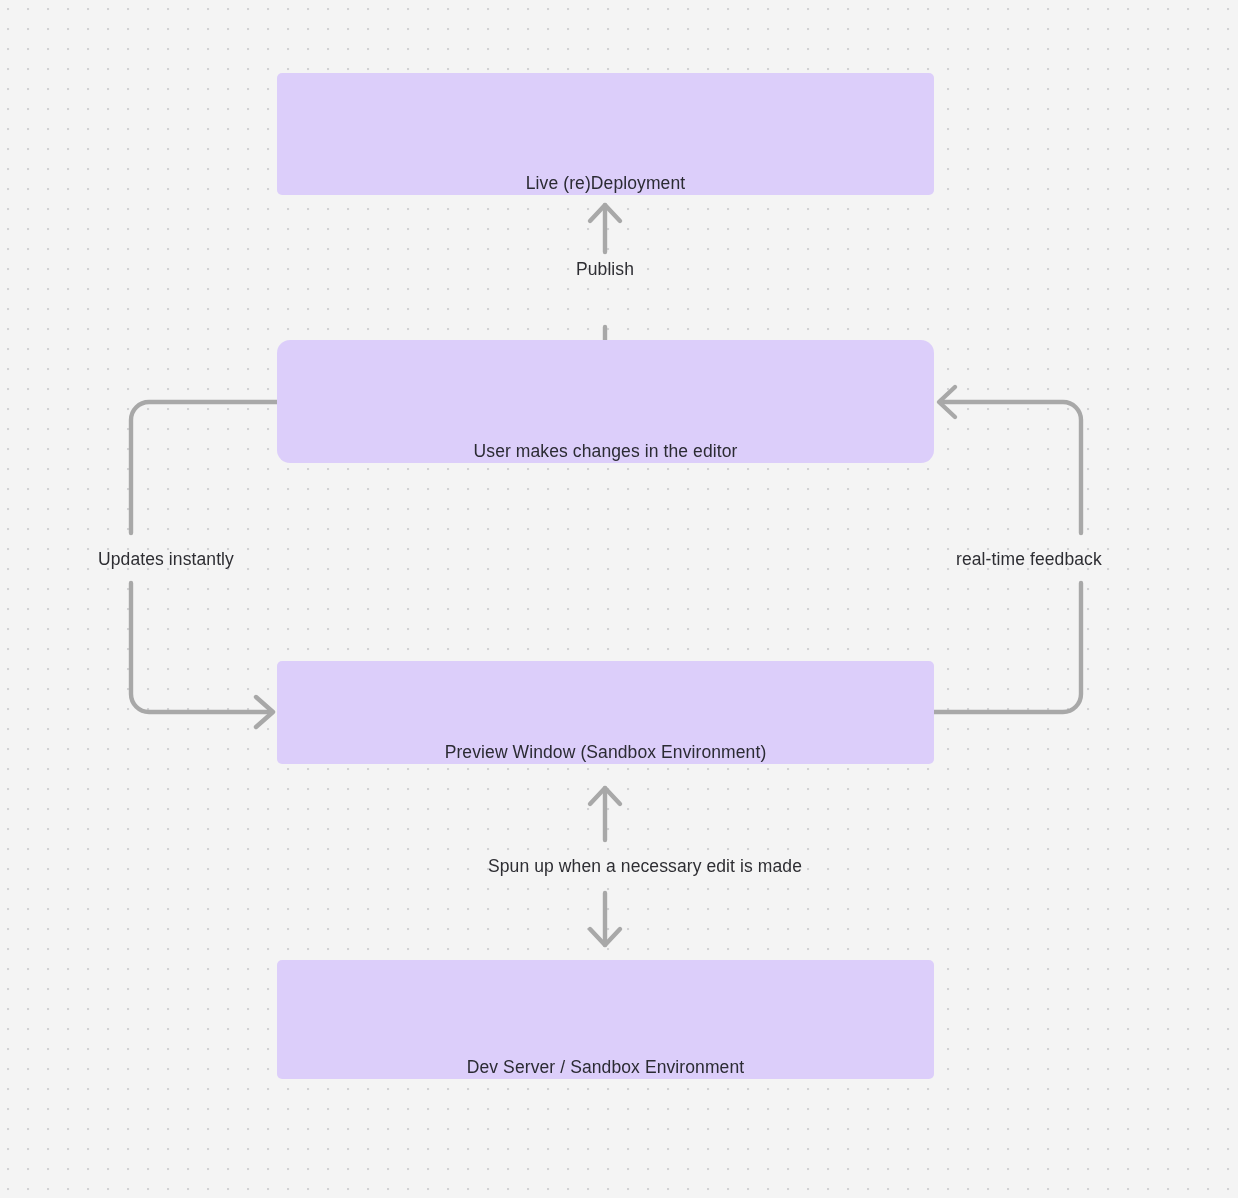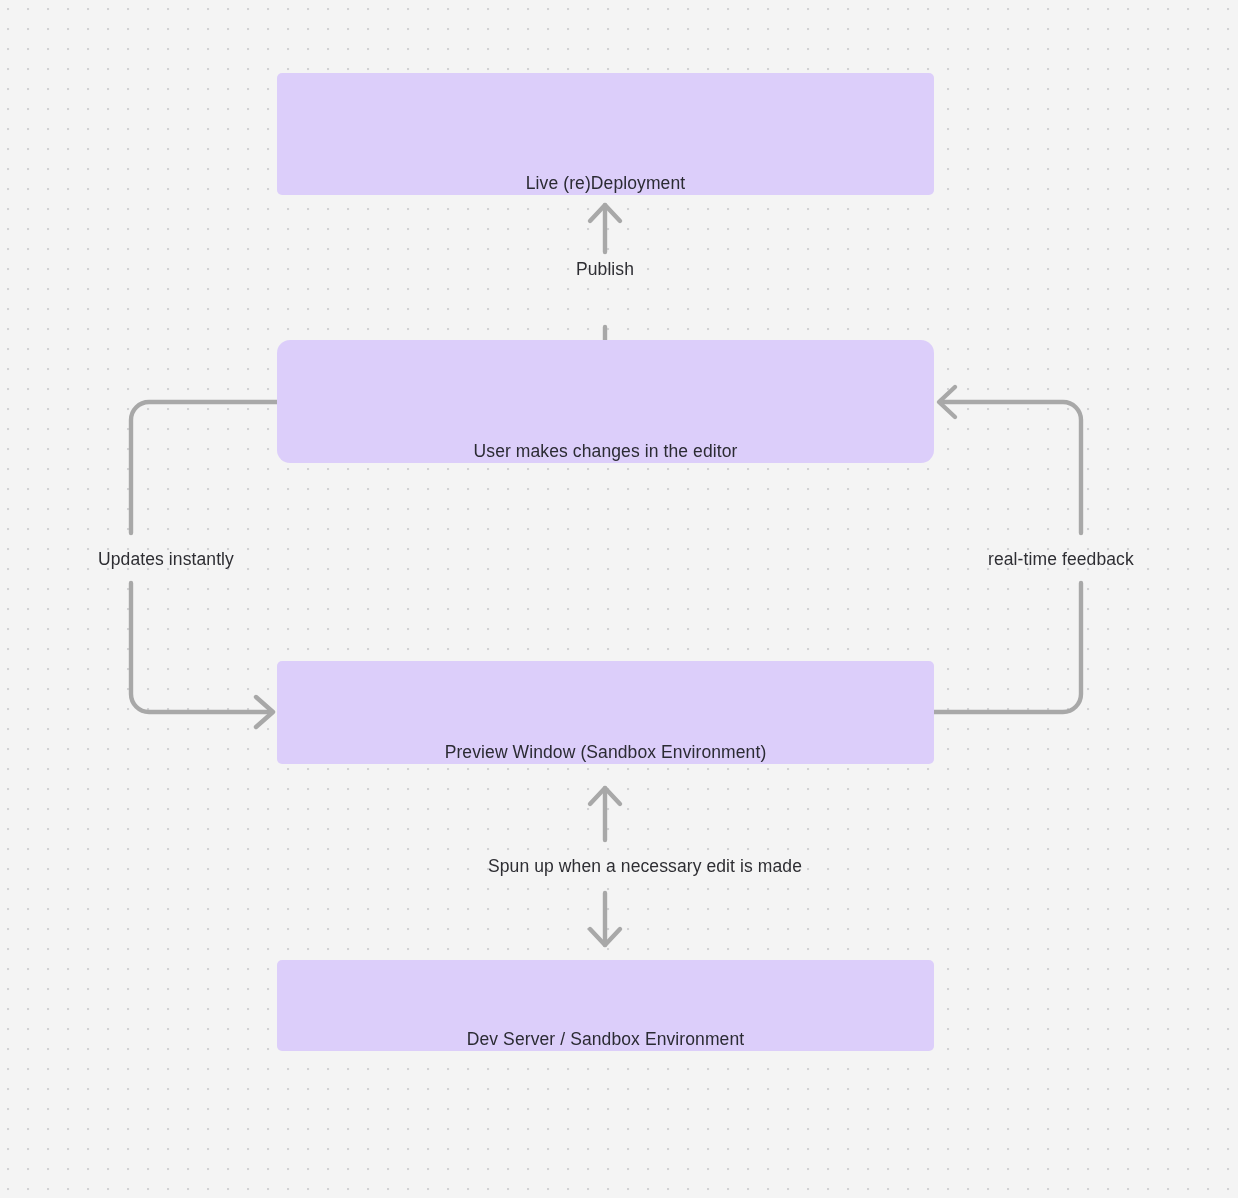--- a/index.html
+++ b/index.html
@@ -106,25 +106,25 @@
   </div>
 
   <div class="node" style="left:277px; top:340px; width:657px; height:123px;border-radius:13px;">
     <span class="node-label">User makes changes in the editor</span>
   </div>
 
   <div class="node" style="left:277px; top:650px; width:657px; height:103px;margin-top:11px;">
     <span class="node-label">Preview Window (Sandbox Environment)</span>
   </div>
 
-  <div class="node" style="left:277px; top:960px; width:657px; height:91px;">
+  <div class="node" style="left:277px; top:960px; width:657px; height:119px;">
     <span class="node-label">Dev Server / Sandbox Environment</span>
   </div>
 
   <div class="edge-label centered" style="left:605px; top:270px;">Publish</div>
 
   <div class="edge-label" style="left:50px; top:551px;margin-left:48px;">Updates instantly</div>
 
-  <div class="edge-label" style="left:988px; top:551px;">real-time feedback</div>
+  <div class="edge-label" style="left:956px; top:551px;">real-time feedback</div>
 
   <div class="edge-label centered" style="left:605px; top:867px;margin-left:40px;">Spun up when a necessary edit is made</div>
 
 </div>
 
 </body></html>

